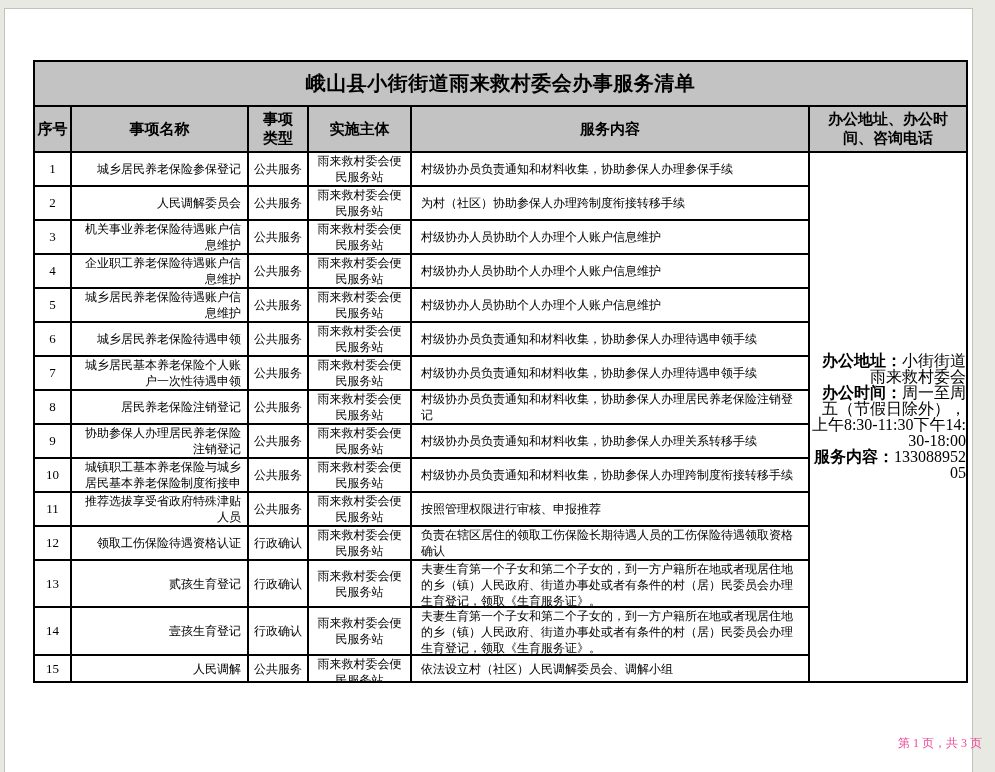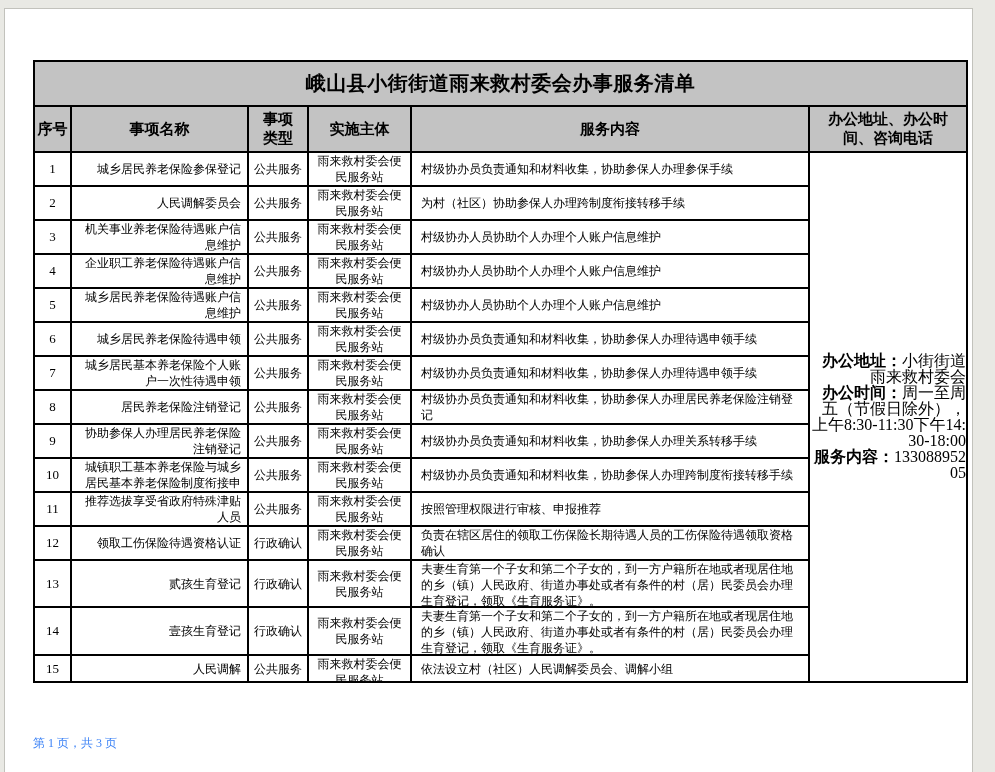--- a/index.html
+++ b/index.html
@@ -48,22 +48,22 @@
   .c-no .cc { font-size: 13px; }
   .c-subj .cc { padding: 0 3px; border-radius: 6px; }
   .c-name .cc { padding: 0 6px; text-align: right; }
   .c-cont .cc { padding: 0 9px; text-align: left; }
   td.office {
     vertical-align: middle; padding: 0 5px;
     font-size: 16px; line-height: 16px; text-align: right;
   }
   td.office .lbl { font-weight: bold; }
   .footer {
-    position: absolute; left: 28px; top: 726px; width: 933px;
-    text-align: left; font-size: 12px; color: #3b82f6;
+    position: absolute; left: 44px; top: 726px; width: 933px;
+    text-align: right; font-size: 12px; color: #ec4899;
   }
 </style>
 </head>
 <body>
 
 <div class="viewport">
   <div class="page">
     <div class="tablewrap">
       <table class="svc">
         <colgroup>

